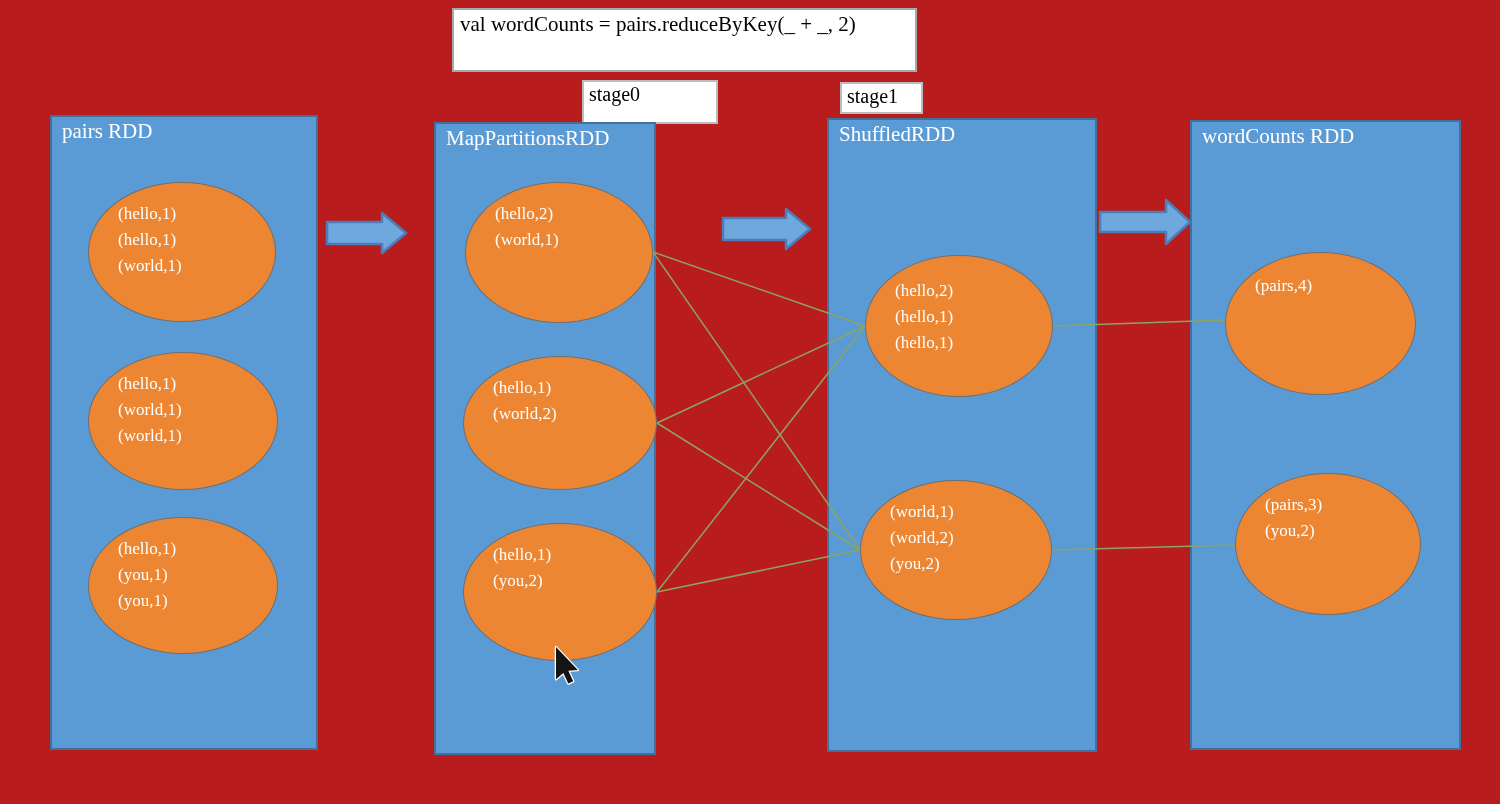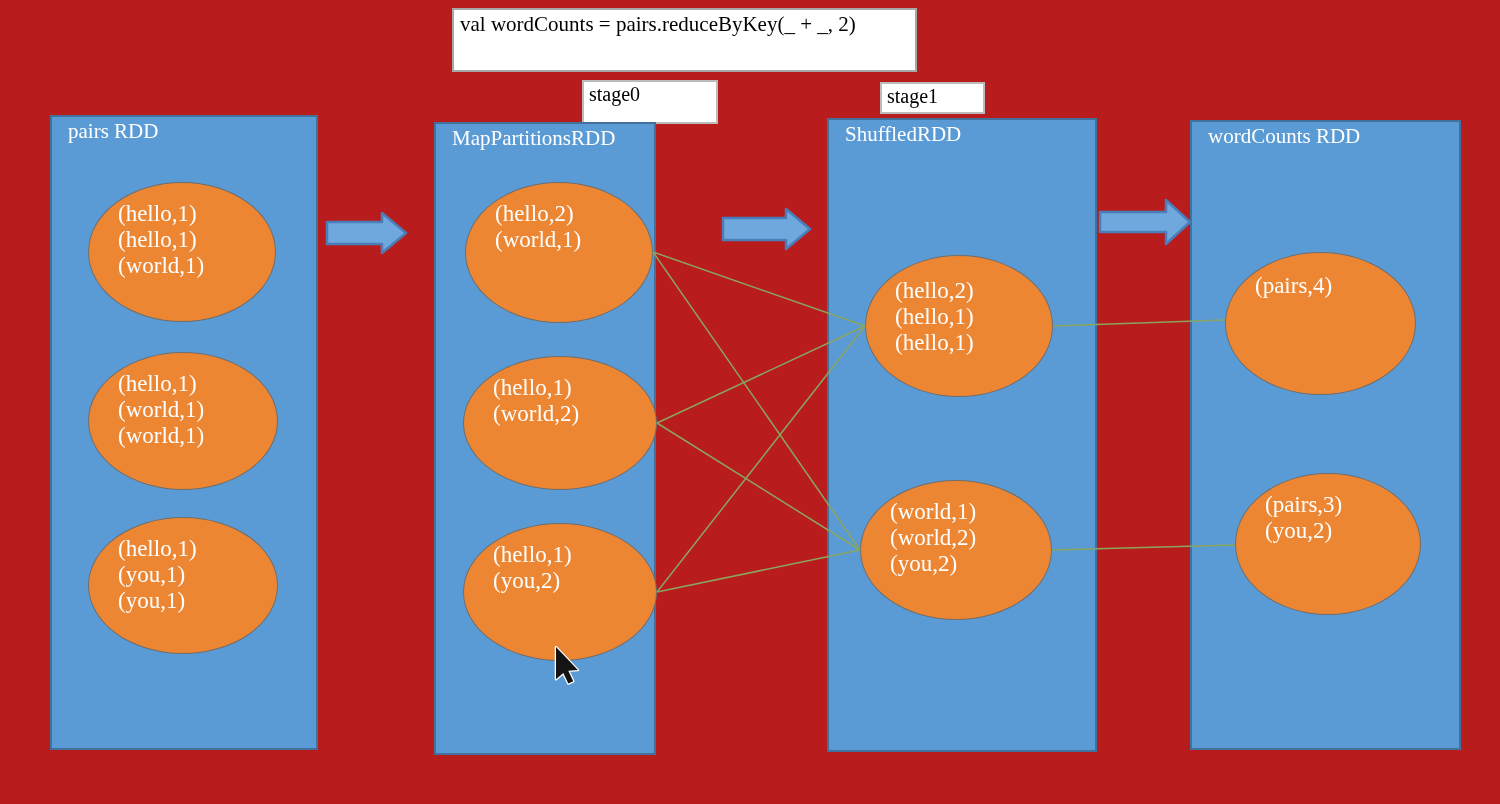--- a/index.html
+++ b/index.html
@@ -13,32 +13,32 @@
   .code-box{
     position:absolute;left:452px;top:8px;width:465px;height:64px;
     background:#ffffff;border:2px solid #a8a8a8;box-sizing:border-box;
     font-size:21px;color:#000;padding:2px 6px;
   }
   .stage-box{
     position:absolute;background:#ffffff;border:2px solid #bcbcbc;
     box-sizing:border-box;font-size:20px;color:#000;padding:1px 5px;
   }
   .stage0{left:582px;top:80px;width:136px;height:44px;}
-  .stage1{left:880px;top:82px;width:105px;height:32px;}
+  .stage1{left:840px;top:82px;width:83px;height:32px;}
   .rdd{
     position:absolute;background:#5b9bd5;border:2px solid #41719c;
     box-sizing:border-box;color:#ffffff;
   }
-  .rdd-title{font-size:21px;padding:2px 16px;}
+  .rdd-title{font-size:21px;padding:2px 10px;}
   .partition{
     position:absolute;background:#ed8633;border:1.5px solid #6e6e6e;
     border-radius:50%;box-sizing:border-box;color:#ffffff;
   }
   .partition-text{
-    padding:18px 0 0 29px;font-size:23px;line-height:26px;
+    padding:18px 0 0 29px;font-size:17px;line-height:26px;
     white-space:pre-line;color:#ffffff;font-family:Liberation Serif, serif;
   }
   #overlay{
     position:absolute;left:0;top:0;width:1500px;height:804px;
     pointer-events:none;
   }
 </style>
 </head>
 <body>
 

